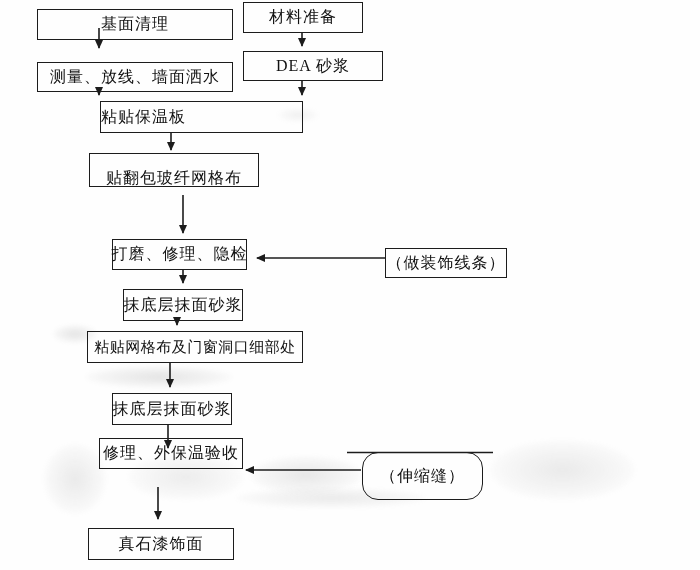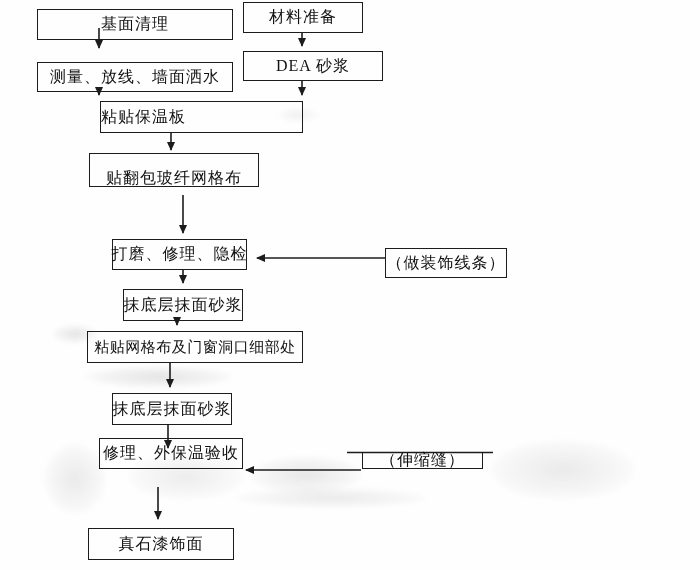--- a/index.html
+++ b/index.html
@@ -36,21 +36,21 @@
   #box-wrap-mesh          { left: 89px;  top: 153px; width: 170px; height: 34px;
                             align-items: flex-start; padding-top: 14px; }
   #box-grind              { left: 112px; top: 239px; width: 135px; height: 31px; }
   #box-base-coat          { left: 123px; top: 289px; width: 120px; height: 32px; }
   #box-paste-mesh         { left: 87px;  top: 331px; width: 216px; height: 32px;
                             font-size: 15px; letter-spacing: 0.5px; }
   #box-surface-coat       { left: 112px; top: 393px; width: 120px; height: 32px; }
   #box-repair-accept      { left: 99px;  top: 438px; width: 144px; height: 31px; }
   #box-stone-paint        { left: 88px;  top: 528px; width: 146px; height: 32px; }
   #box-decor-lines        { left: 385px; top: 248px; width: 122px; height: 30px; }
-  #box-expansion-joint    { left: 362px; top: 452px; width: 121px; height: 17px; }
+  #box-expansion-joint    { left: 362px; top: 452px; width: 121px; height: 48px; border-radius: 16px; }
 
   #arrow-layer {
     position: absolute;
     left: 0; top: 0;
     width: 700px; height: 570px;
     z-index: 2;
   }
   #arrow-layer line { stroke: #1c1c1c; stroke-width: 1.6; }
 
   .smudge {

